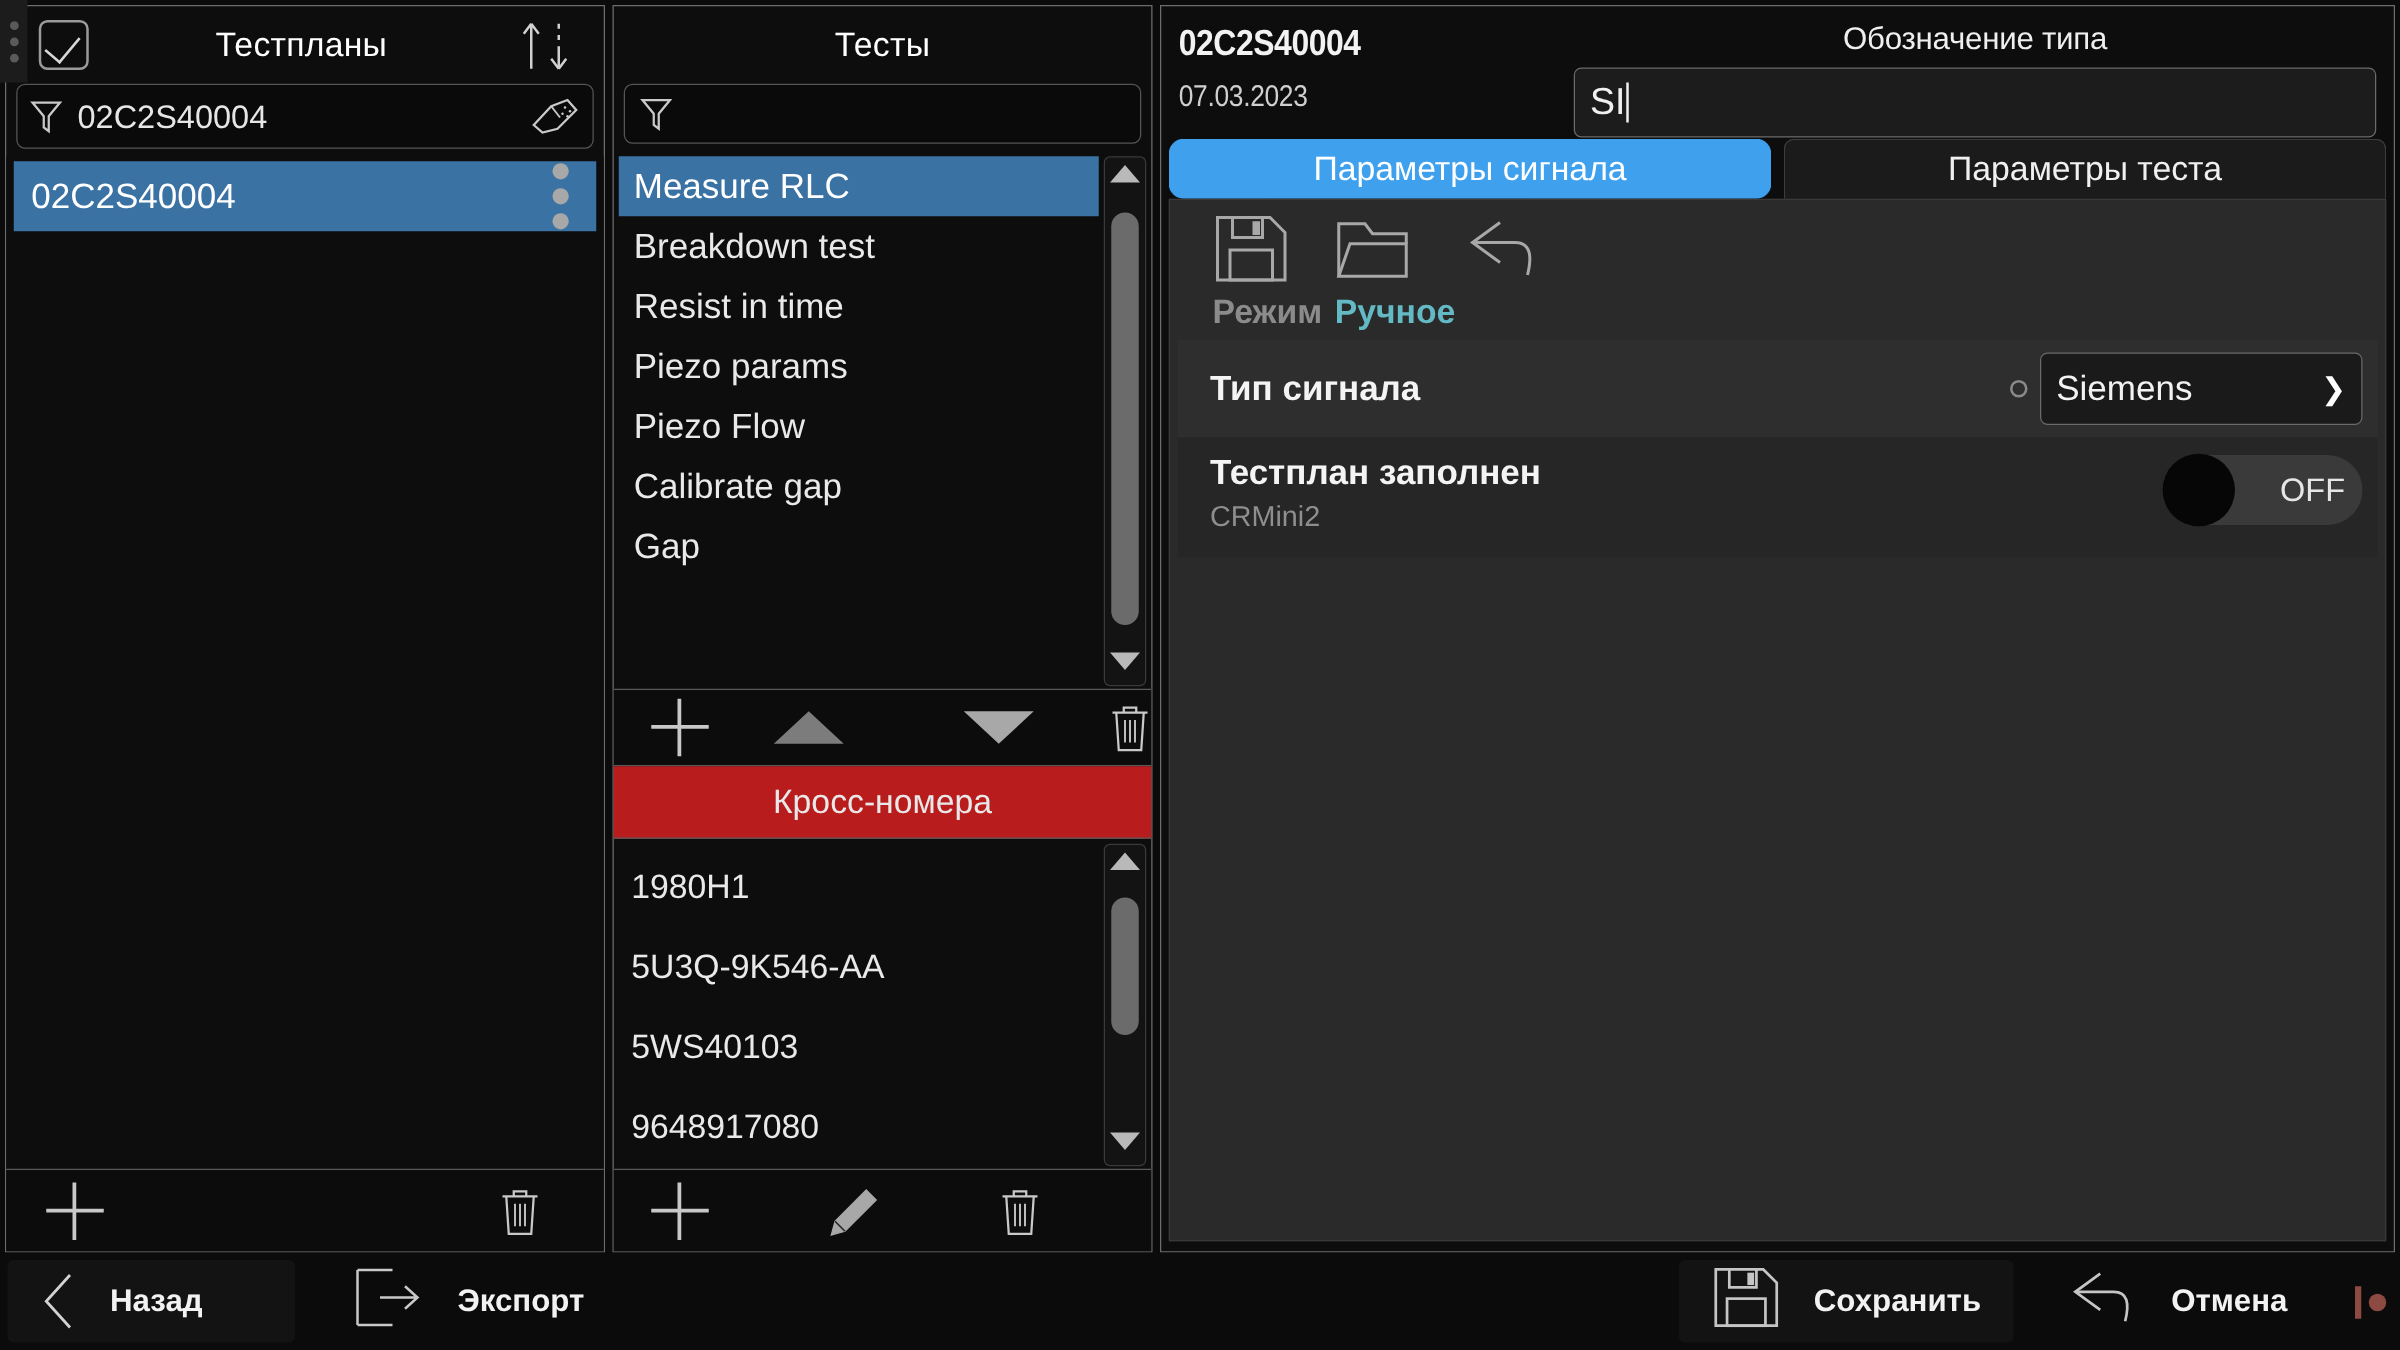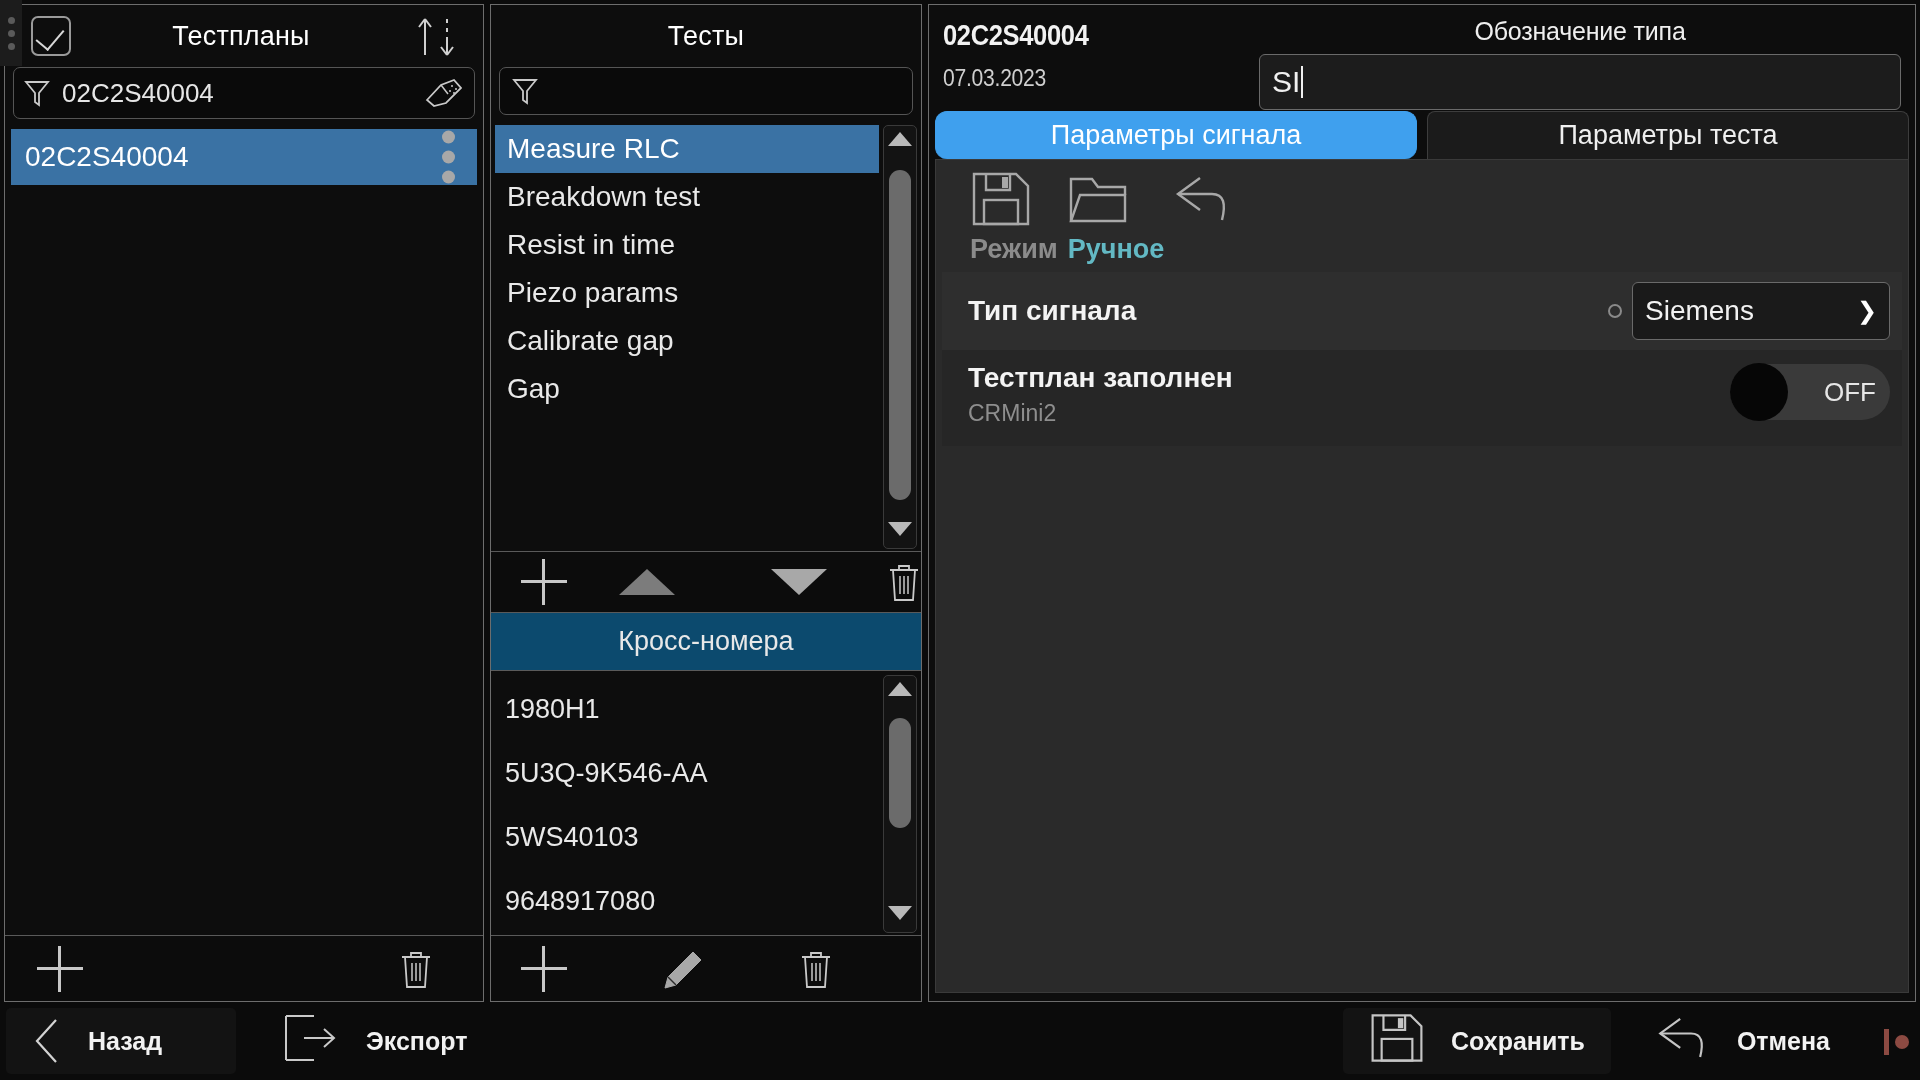--- a/index.html
+++ b/index.html
@@ -189,21 +189,21 @@
     flex: 0 0 auto;
     border-top: 1px solid #5a5a5a;
     border-bottom: 1px solid #5a5a5a;
     display: flex; align-items: center;
     background: #0c0c0c;
   }
   .tri-up { width:0;height:0;border-left:28px solid transparent;border-right:28px solid transparent;border-bottom:26px solid #7c7c7c;}
   .tri-dn { width:0;height:0;border-left:28px solid transparent;border-right:28px solid transparent;border-top:26px solid #a8a8a8;}
 
   .cross-head { height: 58px; display:flex; align-items:center; justify-content:center; font-size: 27px;
-                border-bottom: 1px solid #5a5a5a; background: #0c4a6e;}
+                border-bottom: 1px solid #5a5a5a; background: #b91c1c;}
   .cross-wrap { flex: 1; display: flex; overflow: hidden; }
   .cross-list { flex: 1; padding-top: 6px; }
   .cross-item { height: 64px; display:flex; align-items:center; padding: 0 14px; font-size: 27px; color:#e9e9e9; }
 
   
   .col-right { flex: 1; border: 1px solid #6d6d6d; background: #0d0d0d; display:flex; flex-direction: column; padding: 0; }
   .rhead { height: 106px; position: relative; display: flex; }
   .rhead-left { width: 330px; padding: 14px 0 0 14px; }
   .rh-id { font-size: 29px; font-weight: bold; color: #f2f2f2; letter-spacing: -.4px;
            font-family: "Liberation Sans Narrow","Liberation Sans", sans-serif; transform: scaleX(.88); transform-origin: left center;}
@@ -402,20 +402,23 @@
               <span>Measure RLC</span>
             </div>
             <div class="test-item">
               <span>Breakdown test</span>
             </div>
             <div class="test-item">
               <span>Resist in time</span>
             </div>
             <div class="test-item">
               <span>Piezo params</span>
+            </div>
+            <div class="test-item">
+              <span>Piezo Flow</span>
             </div>
             <div class="test-item">
               <span>Calibrate gap</span>
             </div>
             <div class="test-item">
               <span>Gap</span>
             </div>
           </div>
         <div class="sbar">
           <div class="arw up"></div>

